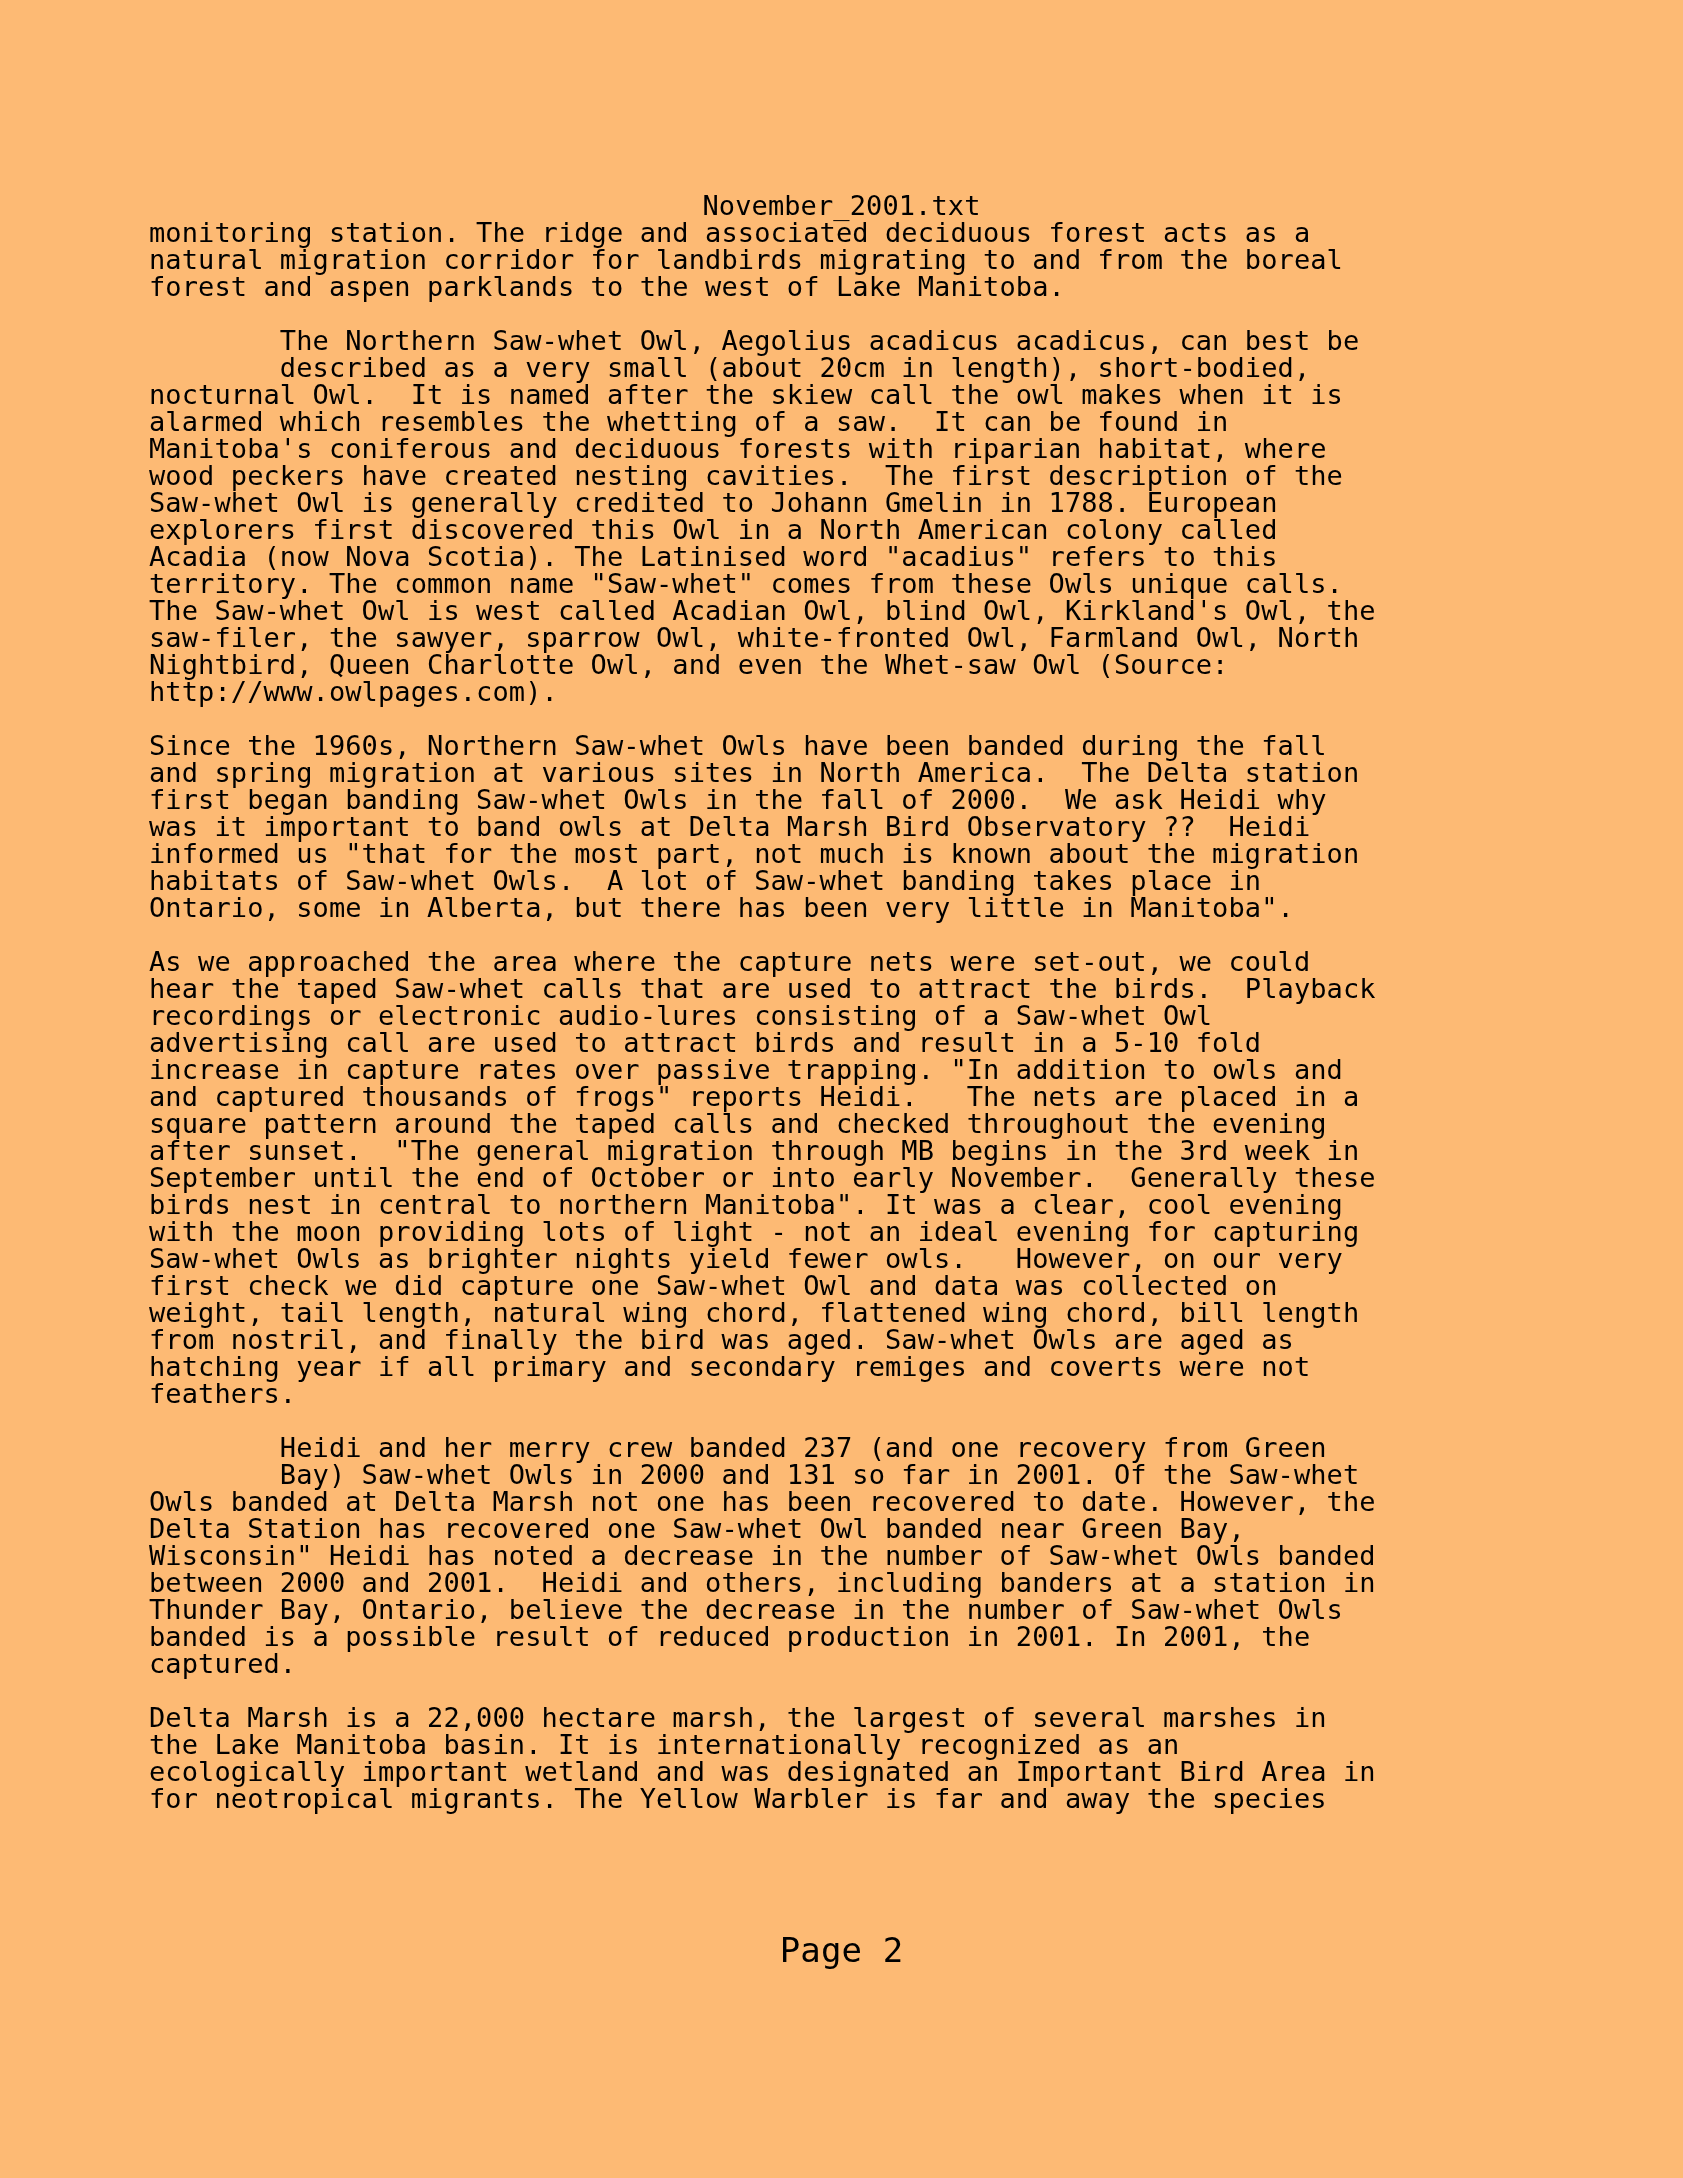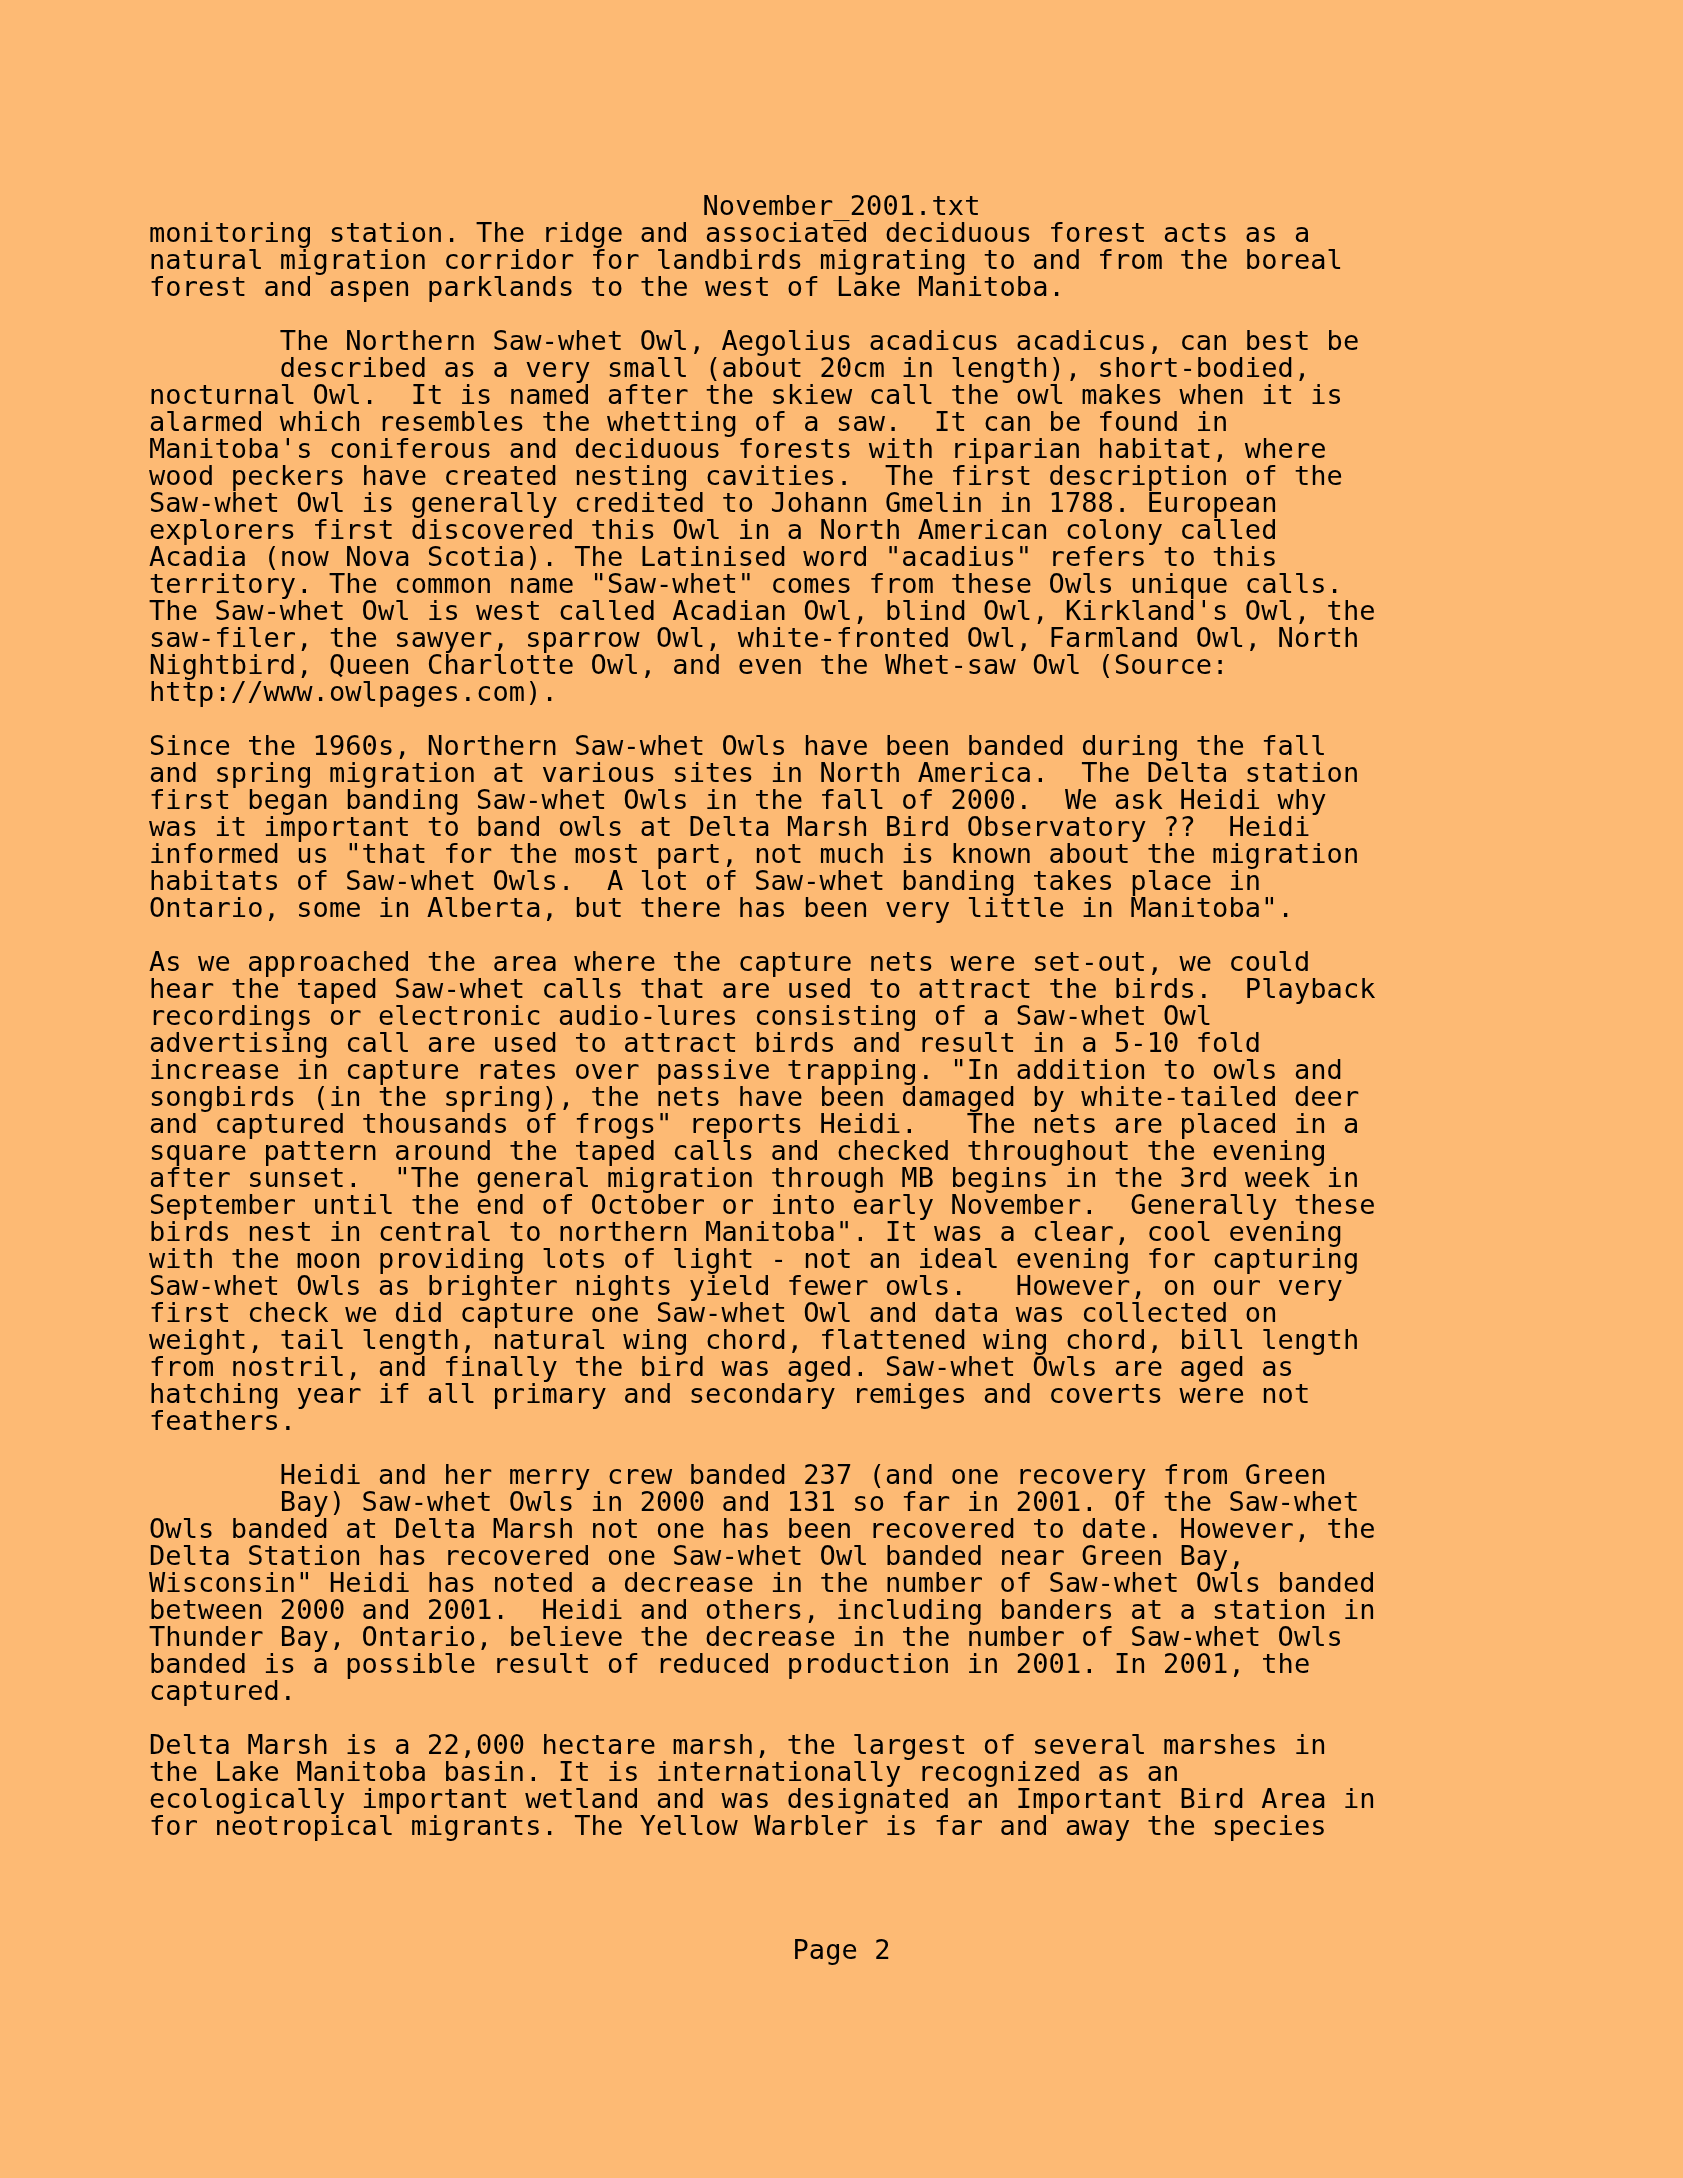--- a/index.html
+++ b/index.html
@@ -51,21 +51,21 @@
     .blank {
       display: block;
       height: 27px;
     }
     .footer {
       position: absolute;
       top: 1936px;
       left: 0;
       width: 1683px;
       text-align: center;
-      font-size: 27px;
+      font-size: 34px;
       line-height: 28px;
       letter-spacing: 0.1px;
       white-space: pre;
     }
   </style>
 </head>
 <body>
 
 <div class="page">
 
@@ -108,21 +108,20 @@
       <span class="line">Ontario, some in Alberta, but there has been very little in Manitoba".</span>
     </div>
     <span class="blank"></span>
 
     <div>
       <span class="line">As we approached the area where the capture nets were set-out, we could</span>
       <span class="line">hear the taped Saw-whet calls that are used to attract the birds.  Playback</span>
       <span class="line">recordings or electronic audio-lures consisting of a Saw-whet Owl</span>
       <span class="line">advertising call are used to attract birds and result in a 5-10 fold</span>
       <span class="line">increase in capture rates over passive trapping. "In addition to owls and</span>
-      <span class="line">songbirds (in the spring), the nets have been damaged by white-tailed deer</span>
       <span class="line">and captured thousands of frogs" reports Heidi.   The nets are placed in a</span>
       <span class="line">square pattern around the taped calls and checked throughout the evening</span>
       <span class="line">after sunset.  "The general migration through MB begins in the 3rd week in</span>
       <span class="line">September until the end of October or into early November.  Generally these</span>
       <span class="line">birds nest in central to northern Manitoba". It was a clear, cool evening</span>
       <span class="line">with the moon providing lots of light - not an ideal evening for capturing</span>
       <span class="line">Saw-whet Owls as brighter nights yield fewer owls.   However, on our very</span>
       <span class="line">first check we did capture one Saw-whet Owl and data was collected on</span>
       <span class="line">weight, tail length, natural wing chord, flattened wing chord, bill length</span>
       <span class="line">from nostril, and finally the bird was aged. Saw-whet Owls are aged as</span>

